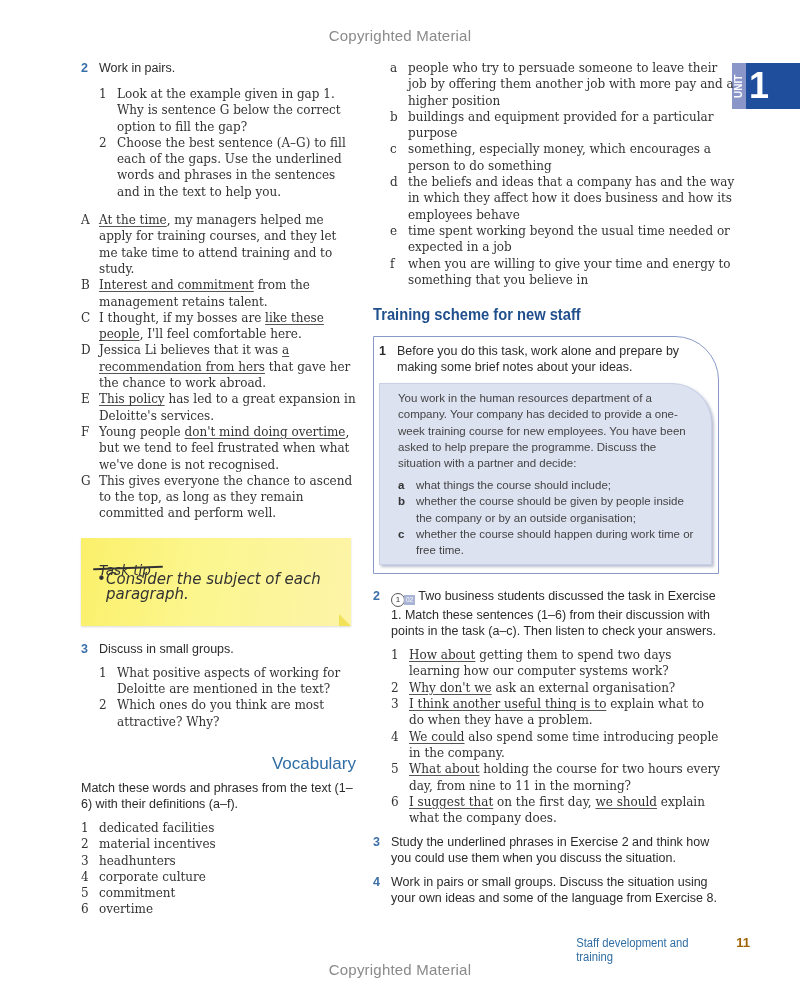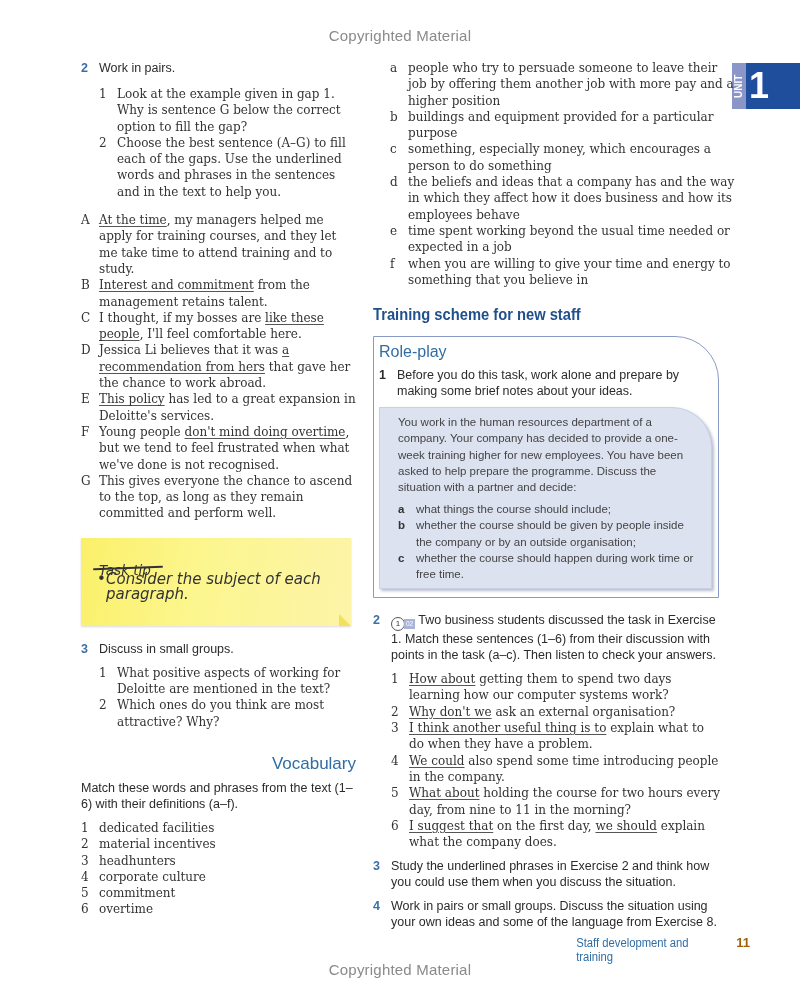--- a/index.html
+++ b/index.html
@@ -253,27 +253,26 @@
       </li>
     <li>
         <span class="lbl">f</span>
         <span class="t">when you are willing to give your time and energy to something that you believe in</span>
       </li>
   </ul>
 
   <div class="blue-head" style="margin-top:18px;">Training scheme for new staff</div>
 
   <div class="roleplay" style="margin-top:12px;">
-    <div class="rp-title">Role-play</div>
     <div class="exhead">
       <span class="num" style="color:#2b2b2b">1</span>
       <span class="txt"><b>Before you do this task, work alone and prepare by making some brief notes about your ideas.</b></span>
     </div>
     <div class="scenario">
-      <div>You work in the human resources department of a company. Your company has decided to provide a one-week training higher for new employees. You have been asked to help prepare the programme. Discuss the situation with a partner and decide:</div>
+      <div>You work in the human resources department of a company. Your company has decided to provide a one-week training course for new employees. You have been asked to help prepare the programme. Discuss the situation with a partner and decide:</div>
       <div class="opts">
         <div class="opt">
             <span class="l">a</span>
             <span>what things the course should include;</span>
           </div>
         <div class="opt">
             <span class="l">b</span>
             <span>whether the course should be given by people inside the company or by an outside organisation;</span>
           </div>
         <div class="opt">

